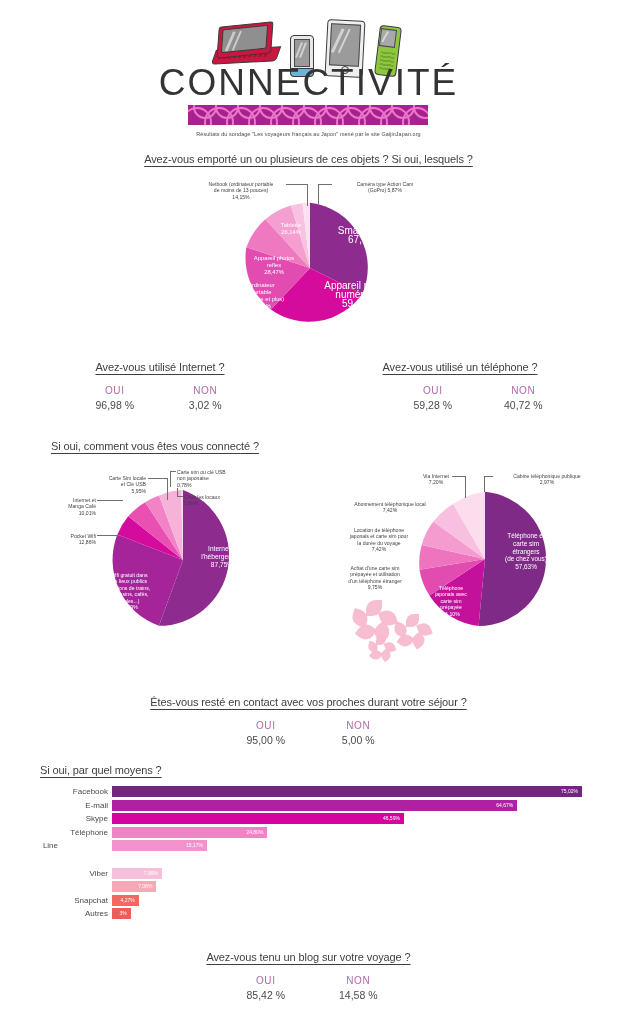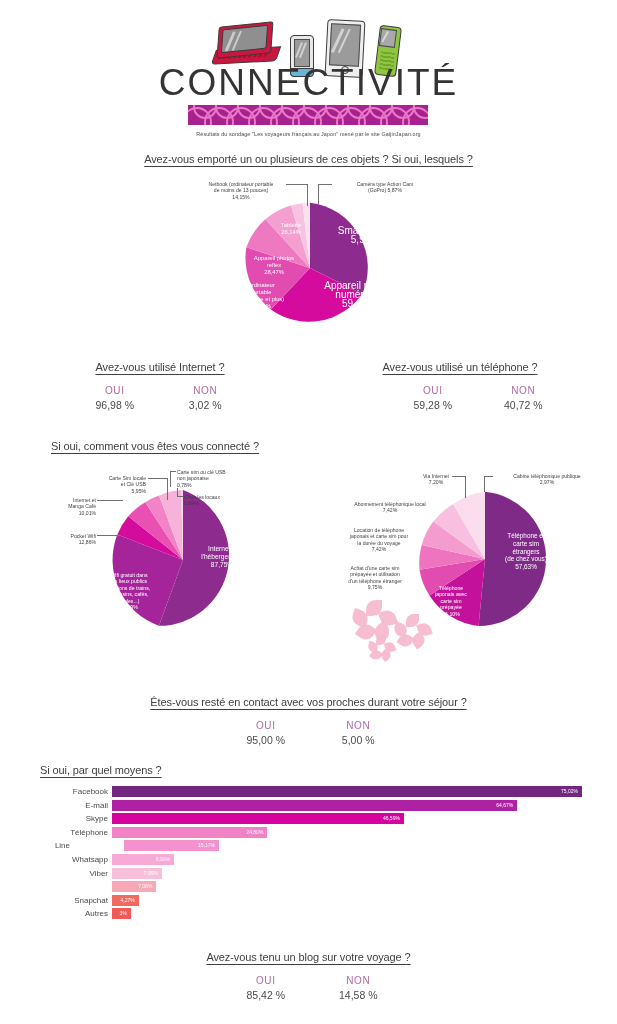--- a/index.html
+++ b/index.html
@@ -189,21 +189,21 @@
       <path d="M50 50 L88.4 69.1 A48 48 0 0 1 21.2 80.5 Z" fill="#d40b9c"></path>
       <path d="M50 50 L21.2 80.5 A48 48 0 0 1 3.2 34.8 Z" fill="#e24bb0"></path>
       <path d="M50 50 L3.2 34.8 A48 48 0 0 1 17.2 14.2 Z" fill="#ef79c0"></path>
       <path d="M50 50 L17.2 14.2 A48 48 0 0 1 36.0 4.0 Z" fill="#f49fd0"></path>
       <path d="M50 50 L36.0 4.0 A48 48 0 0 1 44.5 2.3 Z" fill="#f8c3e2"></path>
       <path d="M50 50 L44.5 2.3 A48 48 0 0 1 50 2 Z" fill="#fbe0ef"></path>
     </svg>
 
     <div class="pie-lab big" style="left:330px;top:226px;width:70px;">
       <div>Smartphone</div>
-      <div>5,92%</div>
+      <div>67,70%</div>
     </div>
     <div class="pie-lab big" style="left:322px;top:281px;width:74px;">
       <div>Appareil photos</div>
       <div>numérique</div>
       <div>59,19%</div>
     </div>
     <div class="pie-lab mid" style="left:226px;top:282px;width:70px;">
       <div>Ordinateur</div>
       <div>portable</div>
       <div>(13 pouce et plus)</div>
@@ -449,30 +449,24 @@
         <div class="bar" style="left: 112px; width: 291.886px; background: rgb(214, 4, 158); position: absolute; top: 0px;">
           <div class="bar-val">46,59%</div>
         </div>
       </div>
       <div class="bar-row" style="left: 0px; top: 40.8px; width: 617px;">
         <div class="bar-name" style="right: 509px;">Téléphone</div>
         <div class="bar" style="left: 112px; width: 155.372px; background: rgb(241, 130, 198); position: absolute; top: 0px;">
           <div class="bar-val">24,80%</div>
         </div>
       </div>
-      <div class="bar-row" style="left: 0px; top: 54.4px; width: 567px; margin-left: 12px;">
+      <div class="bar-row" style="left: 0px; top: 54.4px; width: 567px;">
         <div class="bar-name" style="right: 509px;">Line</div>
         <div class="bar" style="left: 112px; width: 95.04px; background: rgb(244, 146, 205); position: absolute; top: 0px;">
           <div class="bar-val">15,17%</div>
-        </div>
-      </div>
-      <div class="bar-row" style="left: 0px; top: 68px; width: 617px;">
-        <div class="bar-name" style="right: 509px;">Whatsapp</div>
-        <div class="bar" style="left: 112px; width: 62.0235px; background: rgb(248, 169, 214); position: absolute; top: 0px;">
-          <div class="bar-val">9,90%</div>
         </div>
       </div>
       <div class="bar-row" style="left: 0px; top: 81.6px; width: 617px;">
         <div class="bar-name" style="right: 509px;">Viber</div>
         <div class="bar" style="left: 112px; width: 50.0573px; background: rgb(246, 192, 218); position: absolute; top: 0px;">
           <div class="bar-val">7,99%</div>
         </div>
       </div>
       <div class="bar-row" style="left: 0px; top: 95.2px; width: 506px;">
         <div class="bar-name" style="right: 509px;">Blog</div>

